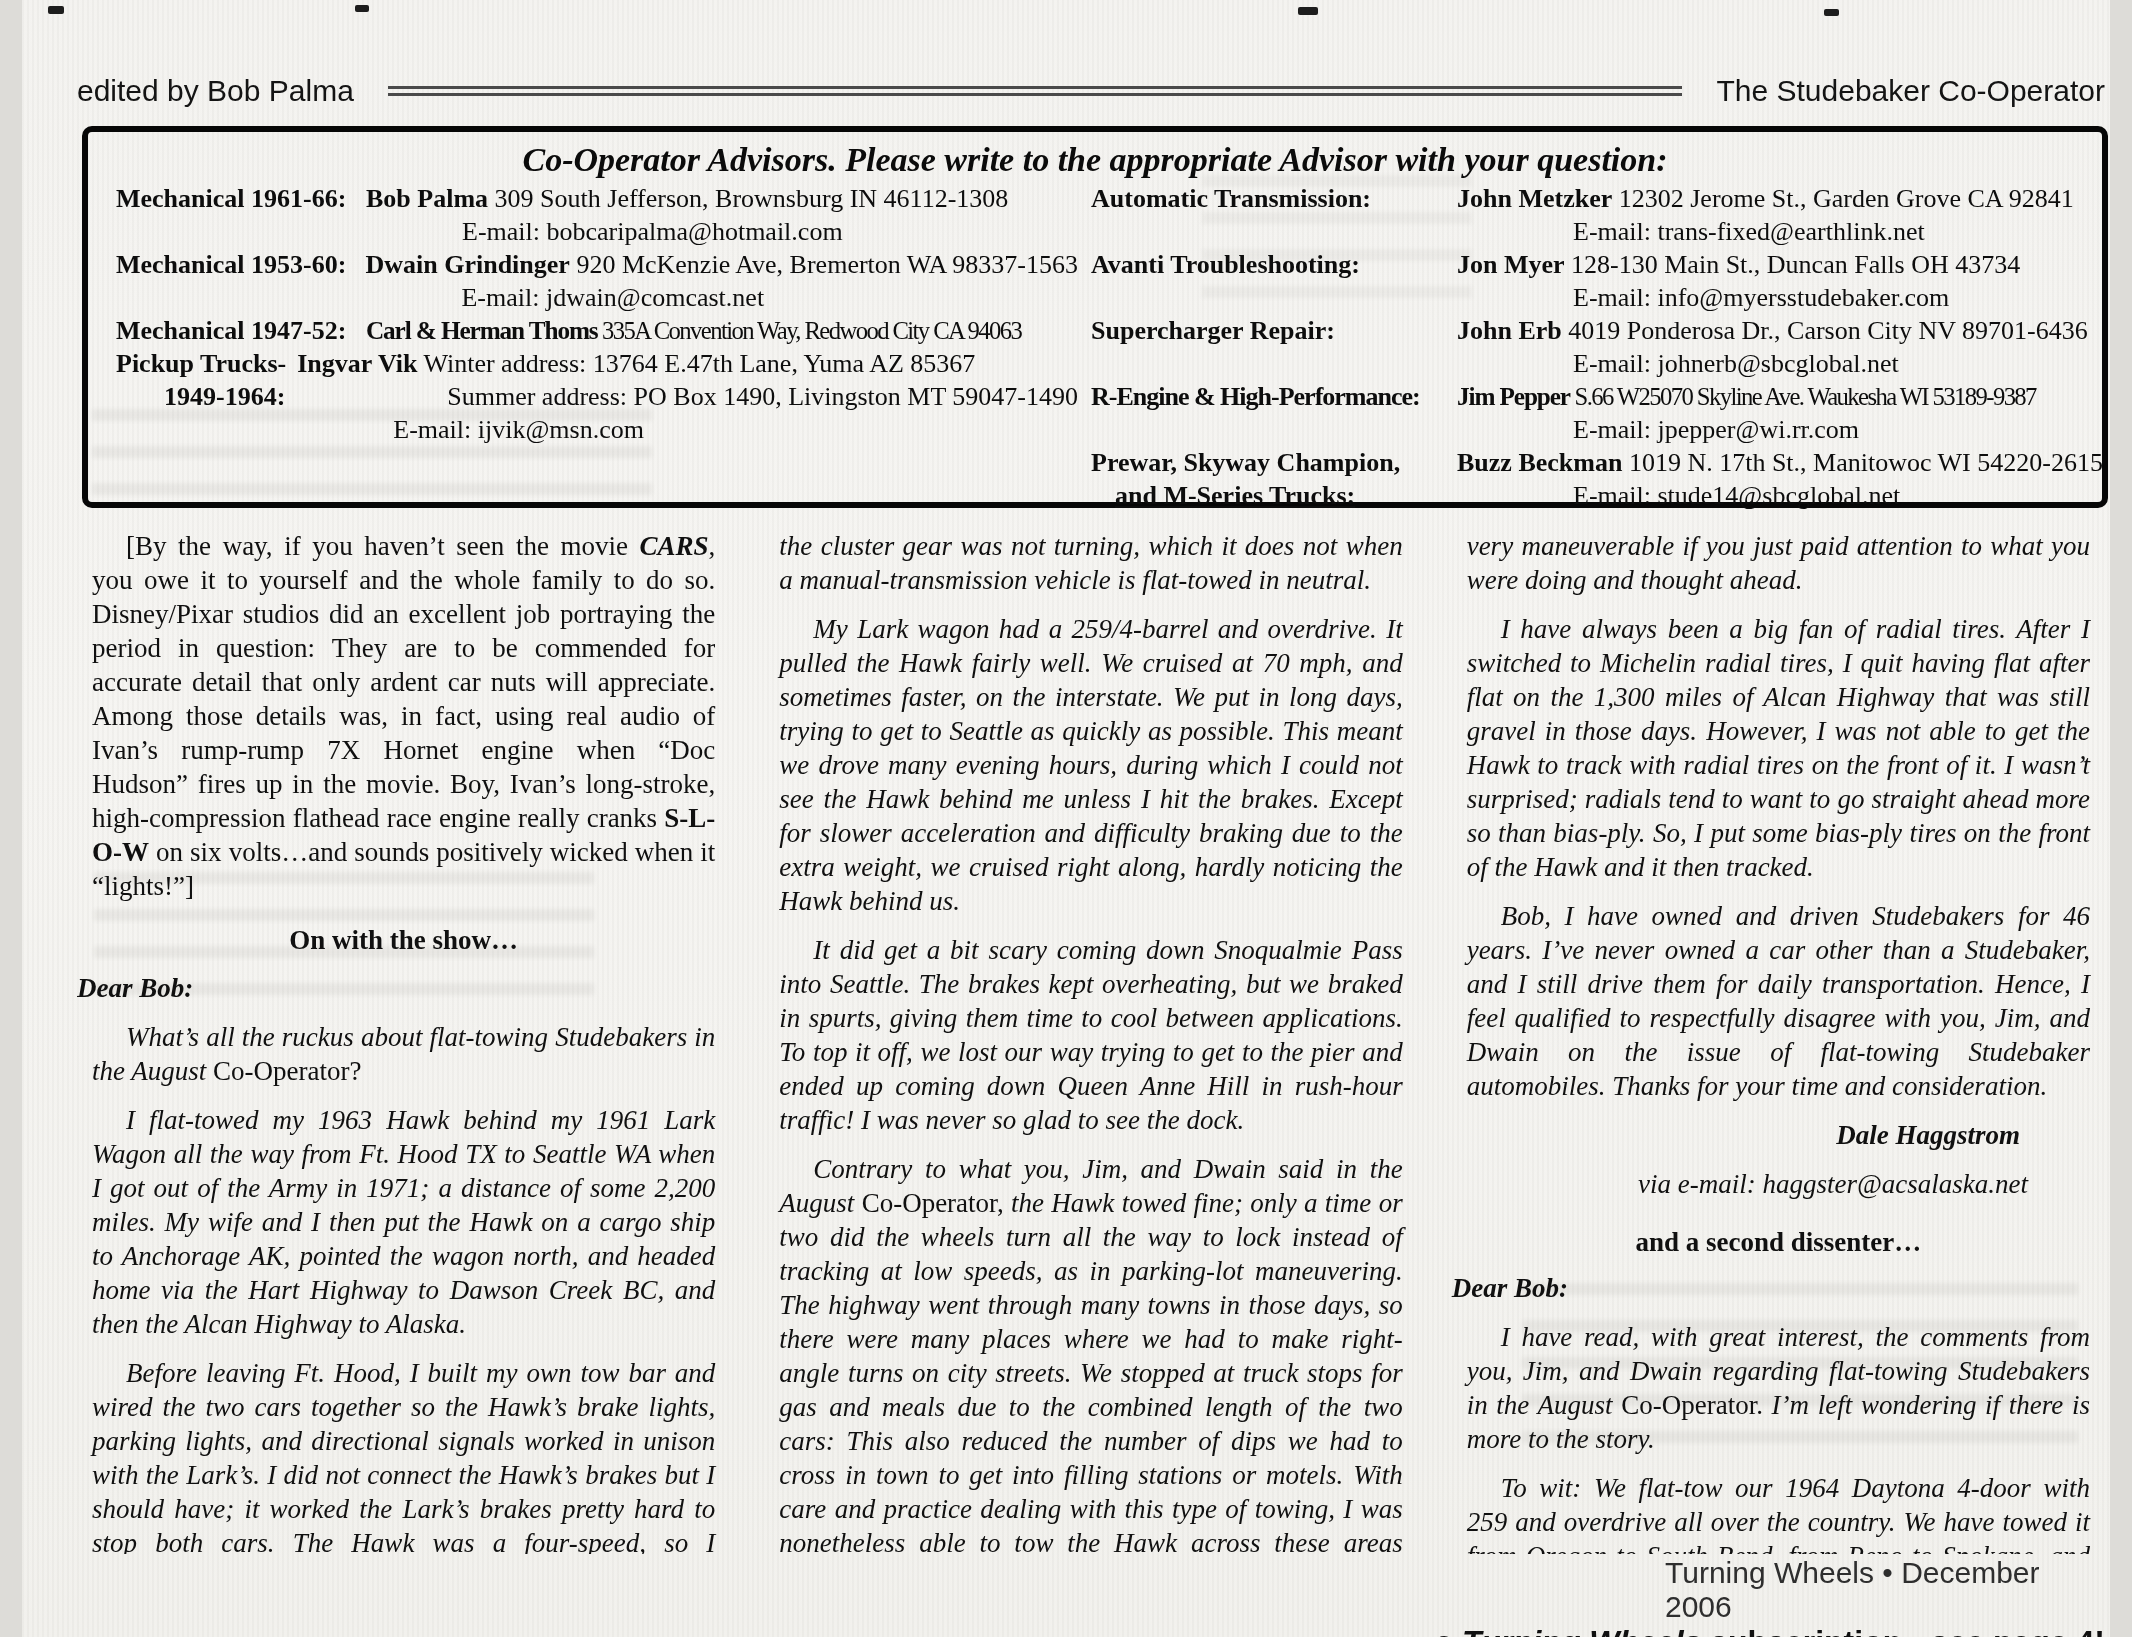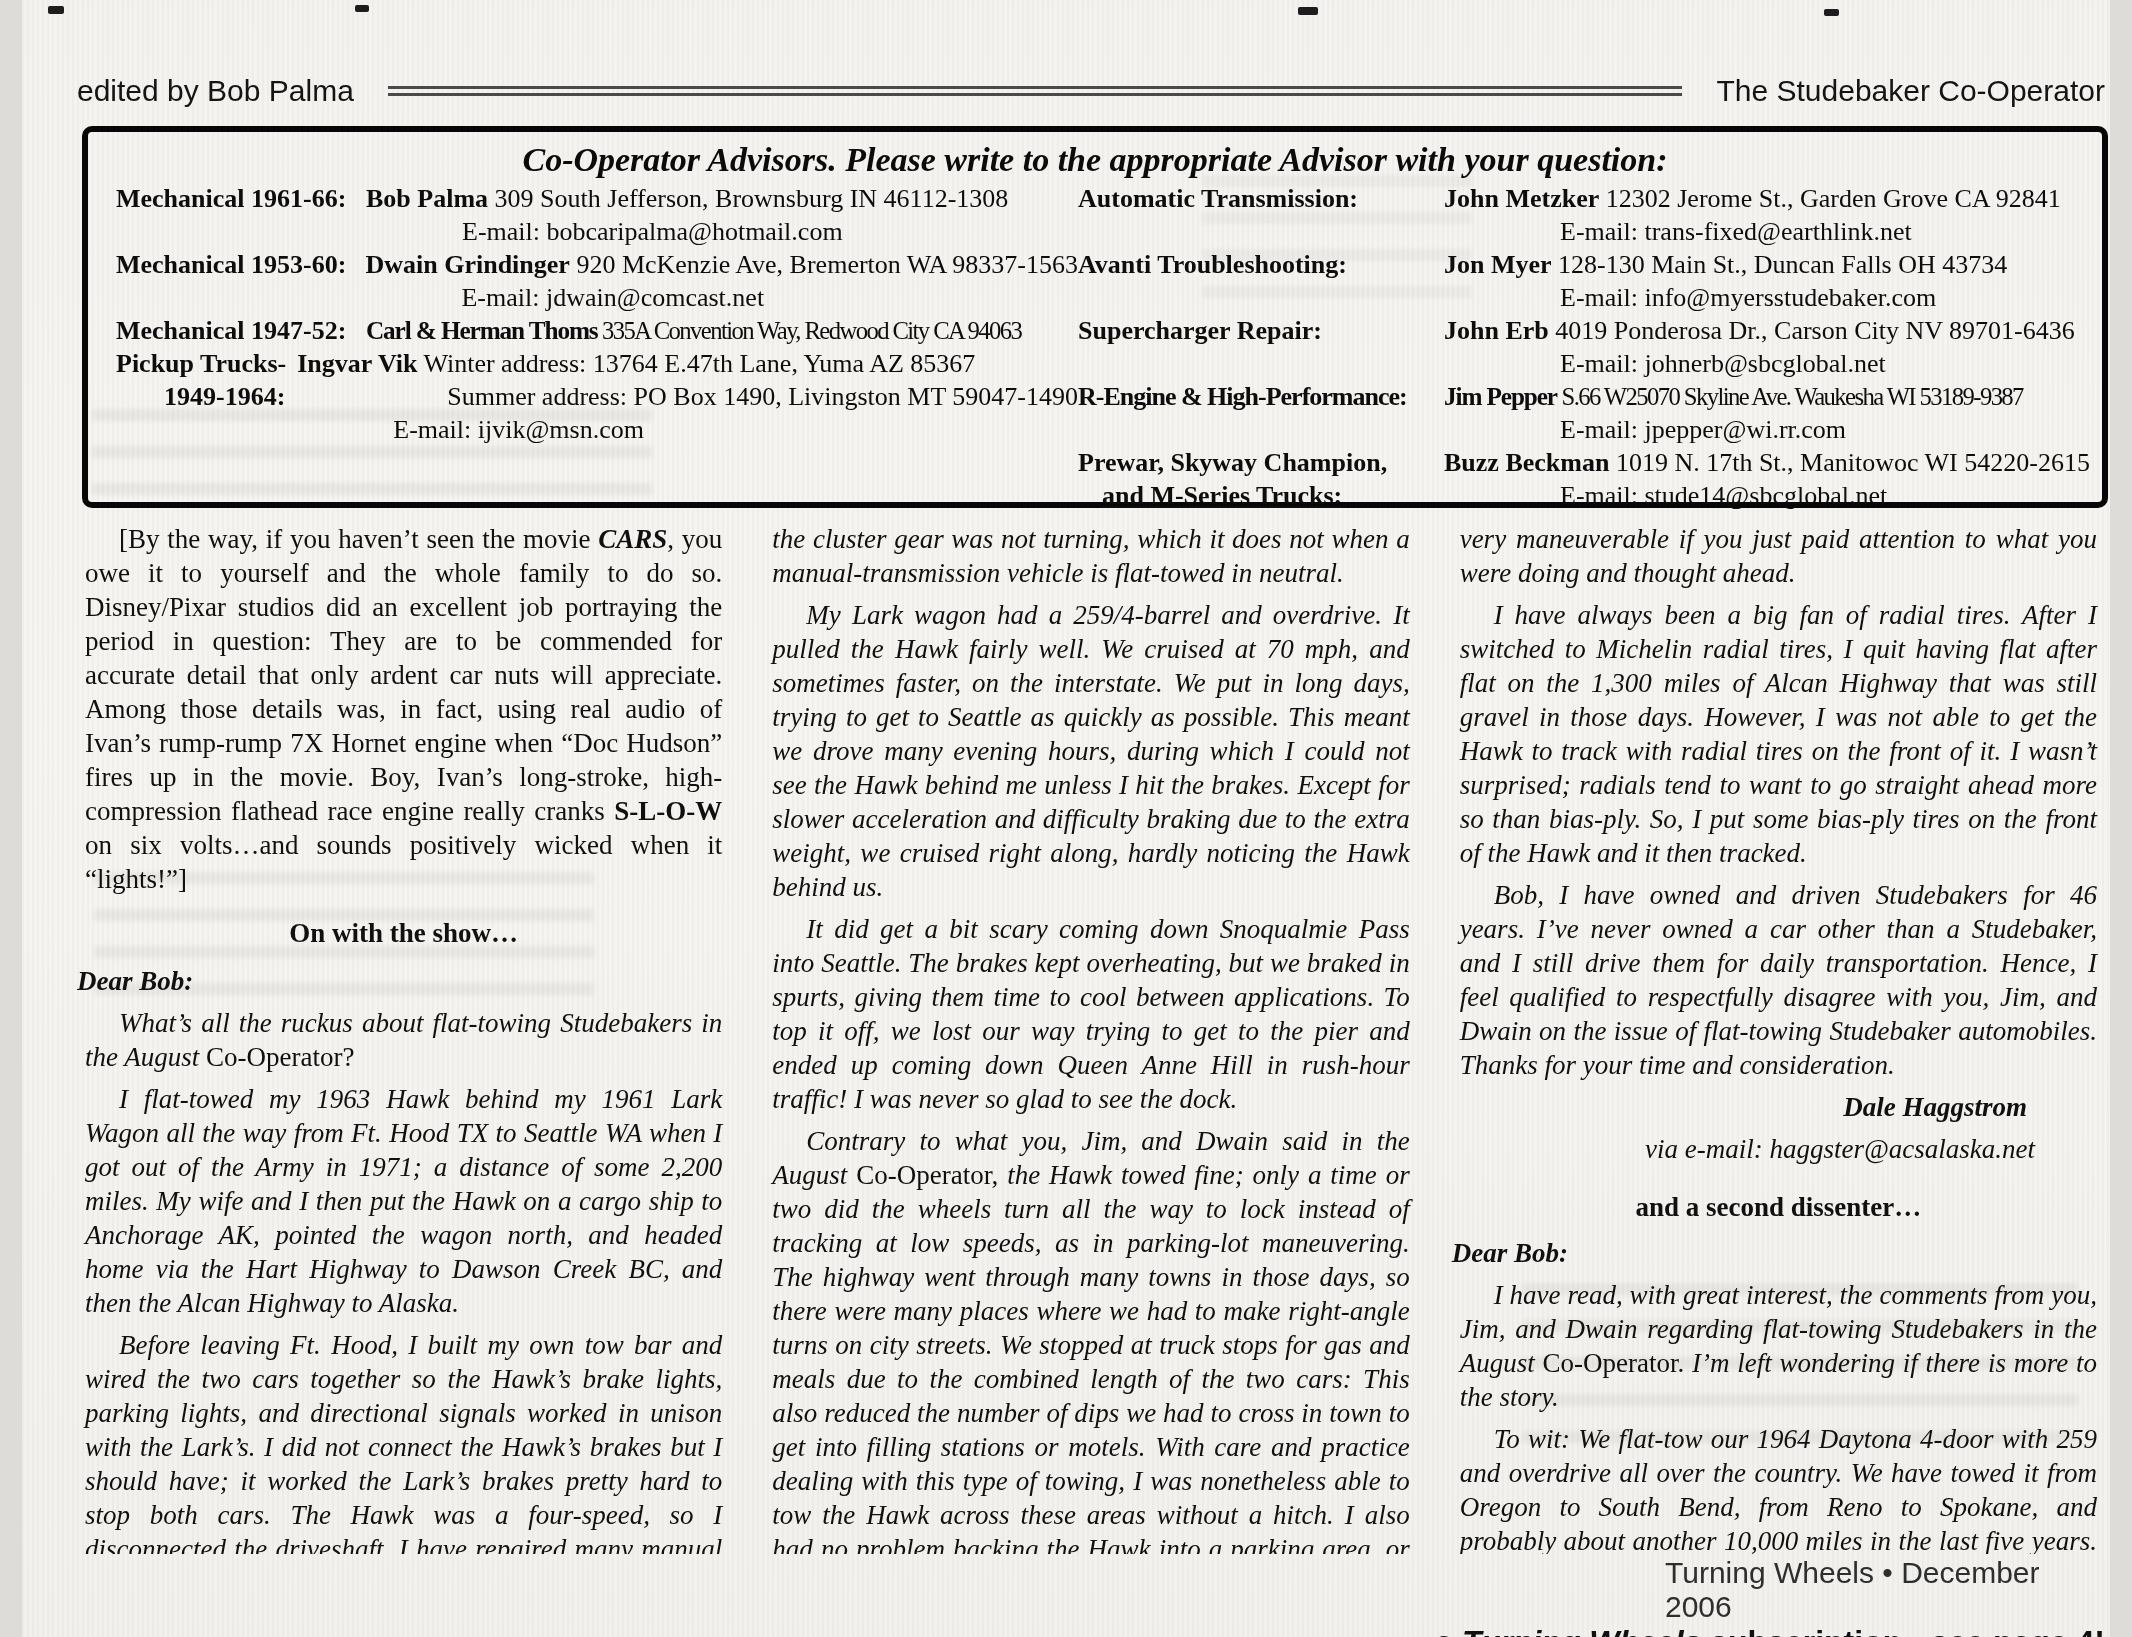--- a/index.html
+++ b/index.html
@@ -15,42 +15,42 @@
   .hdr { position:absolute; top:74px; left:55px; width:2028px; display:flex; align-items:center;
     font-family:"Liberation Sans",sans-serif; font-size:30px; color:#141414; }
   .hdr-rule { flex:1; height:10px; margin:0 34px; border-top:3px solid #4a4a4a; border-bottom:3px solid #4a4a4a; }
 
   
   .advbox { position:absolute; left:60px; top:126px; width:2026px; height:382px;
     border:6px solid #070707; border-radius:10px; }
   .advtitle { text-align:center; font-family:"Liberation Serif",serif; font-weight:bold; font-style:italic;
     font-size:34px; margin-top:9px; color:#0b0b0b; }
   .box-grid { display:flex; margin-top:3px; padding-left:28px; font-family:"Liberation Serif",serif;
-    font-size:26px; line-height:33px; color:#0d0d0d; }
+    font-size:26px; line-height:33px; color:#0d0d0d;gap:13px; }
   .half-left { width:962px; }
   .half-right { flex:1; padding-right:8px; }
   .adv-row { display:flex; }
   .adv-label { font-weight:bold; }
   .adv-label div, .adv-line { white-space:nowrap; }
   .half-left .adv-label { width:250px; }
   .half-right .adv-label { width:366px; }
   .adv-content { flex:1; }
   .lbl2  { padding-left:48px; }
   .lbl2r { padding-left:24px;text-decoration:underline; }
   .ind1 { padding-left:96px; }
   .ind2 { padding-left:150px; }
   .rind { padding-left:116px; }
   .padtop { padding-top:33px; }
   .cond { letter-spacing:-1px; }
 
   
   .cols { position:absolute; left:55px; top:514px; width:2028px; height:1040px; overflow:hidden;
     display:flex; gap:34px; font-family:"Liberation Serif",serif; font-size:27px; line-height:34px; color:#101010; }
   .bodycol { flex:1; text-align:justify; }
-  .para { margin:8px; text-indent:34px; }
+  .para { margin:15px; text-indent:34px; }
   .cont { text-indent:0; }
   .h-center { margin:20px 0 14px; text-align:center; font-weight:bold; text-indent:0; }
   .h-second { margin:24px 0 12px; }
   .salutation { margin:0 0 2px; font-weight:bold; font-style:italic; text-indent:0; }
   .sig-name { margin-top:2px; text-align:right; font-weight:bold; font-style:italic; padding-right:70px; }
   .sig-via  { text-align:right; font-style:italic; padding-right:62px; }
 
   
   .seg-n  { font-style:normal; font-weight:400; }
   .seg-b  { font-style:normal; font-weight:700; }

